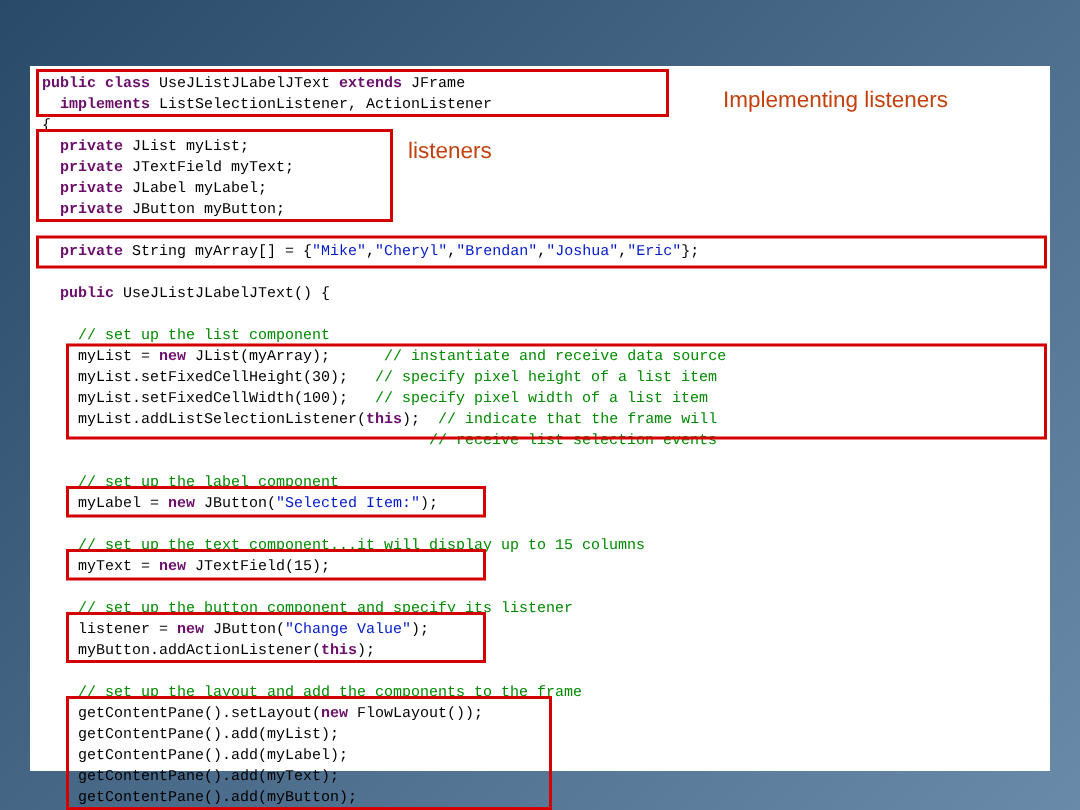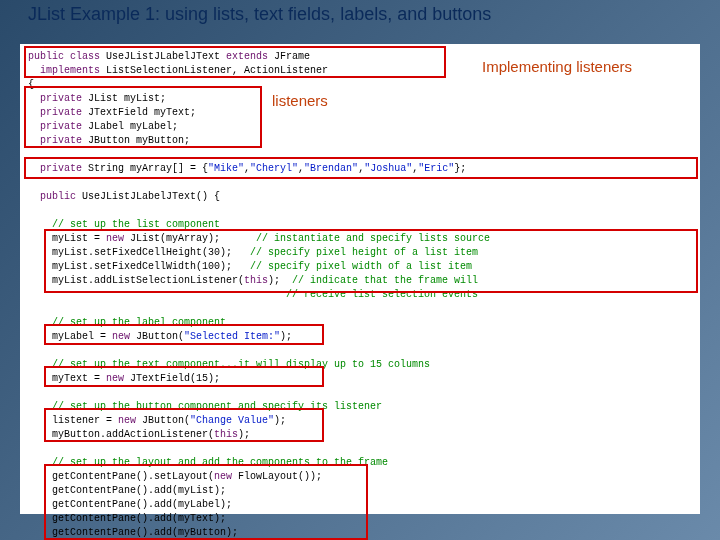--- a/index.html
+++ b/index.html
@@ -18,49 +18,48 @@
   .code-area{
     position:absolute;left:20px;top:44px;width:680px;height:470px;
     background:#fff;
   }
   .code{
     position:absolute;inset:0;
     font-family:"Courier New",monospace;font-size:10px;line-height:14px;
     white-space:pre;color:#000;
     padding:6px 0 0 8px;
   }
-  .kw{color:#6a0e6a;font-weight:normal}
+  .kw{color:#6a0e6a;font-weight:bold}
   .str{color:#0018c8}
   .com{color:#008a00}
   .redbox{position:absolute;border:2px solid #d40000;background:transparent}
   .ann{
     position:absolute;font-family:Verdana,Arial,sans-serif;font-size:15px;color:#c2410c;
   }
 </style>
 </head>
 <body>
 
 <div class="slide">
-  <div class="title">JList Example 1:  using lists, text fields, labels, and buttons</div>
 
   <div class="code-area">
     <div class="code"><span class="kw">public</span><span class="kw"> class</span><span> UseJListJLabelJText </span><span class="kw">extends</span><span> JFrame</span>
 <span class="kw">  implements</span><span> ListSelectionListener, ActionListener</span>
 <span>{</span>
 <span class="kw">  private</span><span> JList myList;</span>
 <span class="kw">  private</span><span> JTextField myText;</span>
 <span class="kw">  private</span><span> JLabel myLabel;</span>
 <span class="kw">  private</span><span> JButton myButton;</span>
 <span> </span>
 <span class="kw">  private</span><span> String myArray[] = {</span><span class="str">"Mike"</span><span>,</span><span class="str">"Cheryl"</span><span>,</span><span class="str">"Brendan"</span><span>,</span><span class="str">"Joshua"</span><span>,</span><span class="str">"Eric"</span><span>};</span>
 <span> </span>
 <span class="kw">  public</span><span> UseJListJLabelJText() {</span>
 <span> </span>
 <span class="com">    // set up the list component</span>
-<span>    myList = </span><span class="kw">new</span><span> JList(myArray);      </span><span class="com">// instantiate and specify lists source</span>
+<span>    myList = </span><span class="kw">new</span><span> JList(myArray);      </span><span class="com">// instantiate and receive data source</span>
 <span>    myList.setFixedCellHeight(30);   </span><span class="com">// specify pixel height of a list item</span>
 <span>    myList.setFixedCellWidth(100);   </span><span class="com">// specify pixel width of a list item</span>
 <span>    myList.addListSelectionListener(</span><span class="kw">this</span><span>);  </span><span class="com">// indicate that the frame will</span>
 <span class="com">                                           // receive list selection events</span>
 <span> </span>
 <span class="com">    // set up the label component</span>
 <span>    myLabel = </span><span class="kw">new</span><span> JButton(</span><span class="str">"Selected Item:"</span><span>);</span>
 <span> </span>
 <span class="com">    // set up the text component...it will display up to 15 columns</span>
 <span>    myText = </span><span class="kw">new</span><span> JTextField(15);</span>

